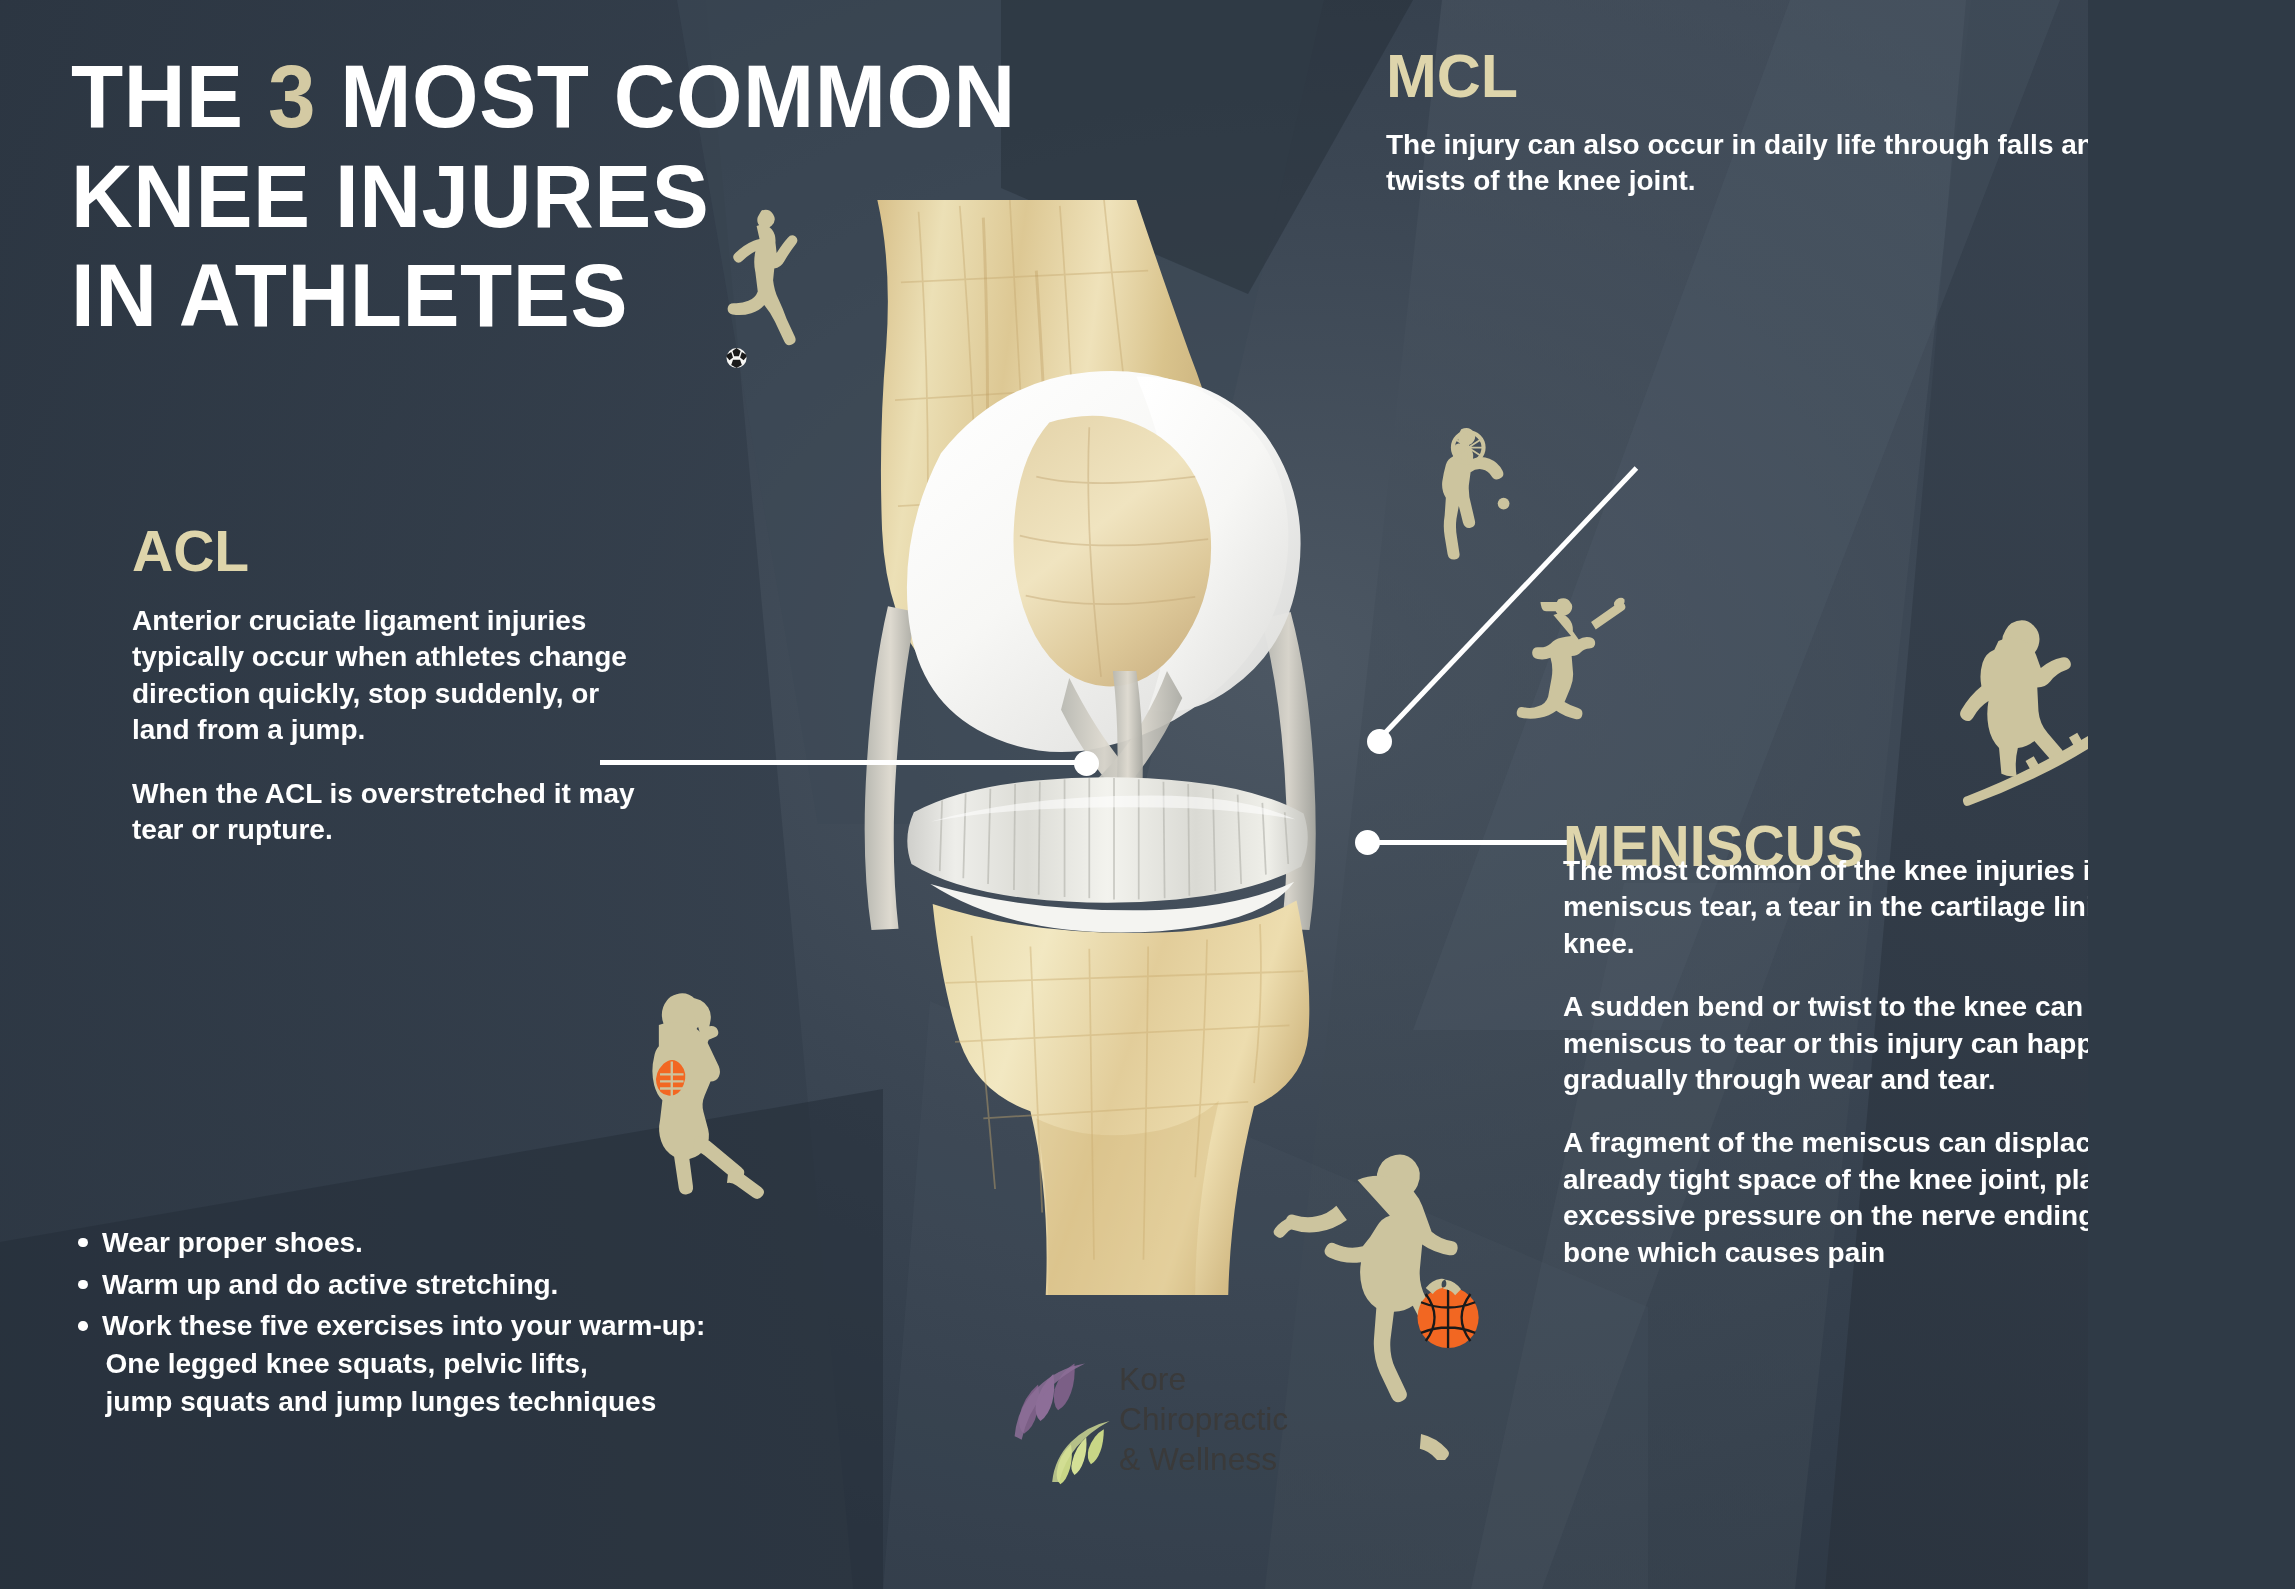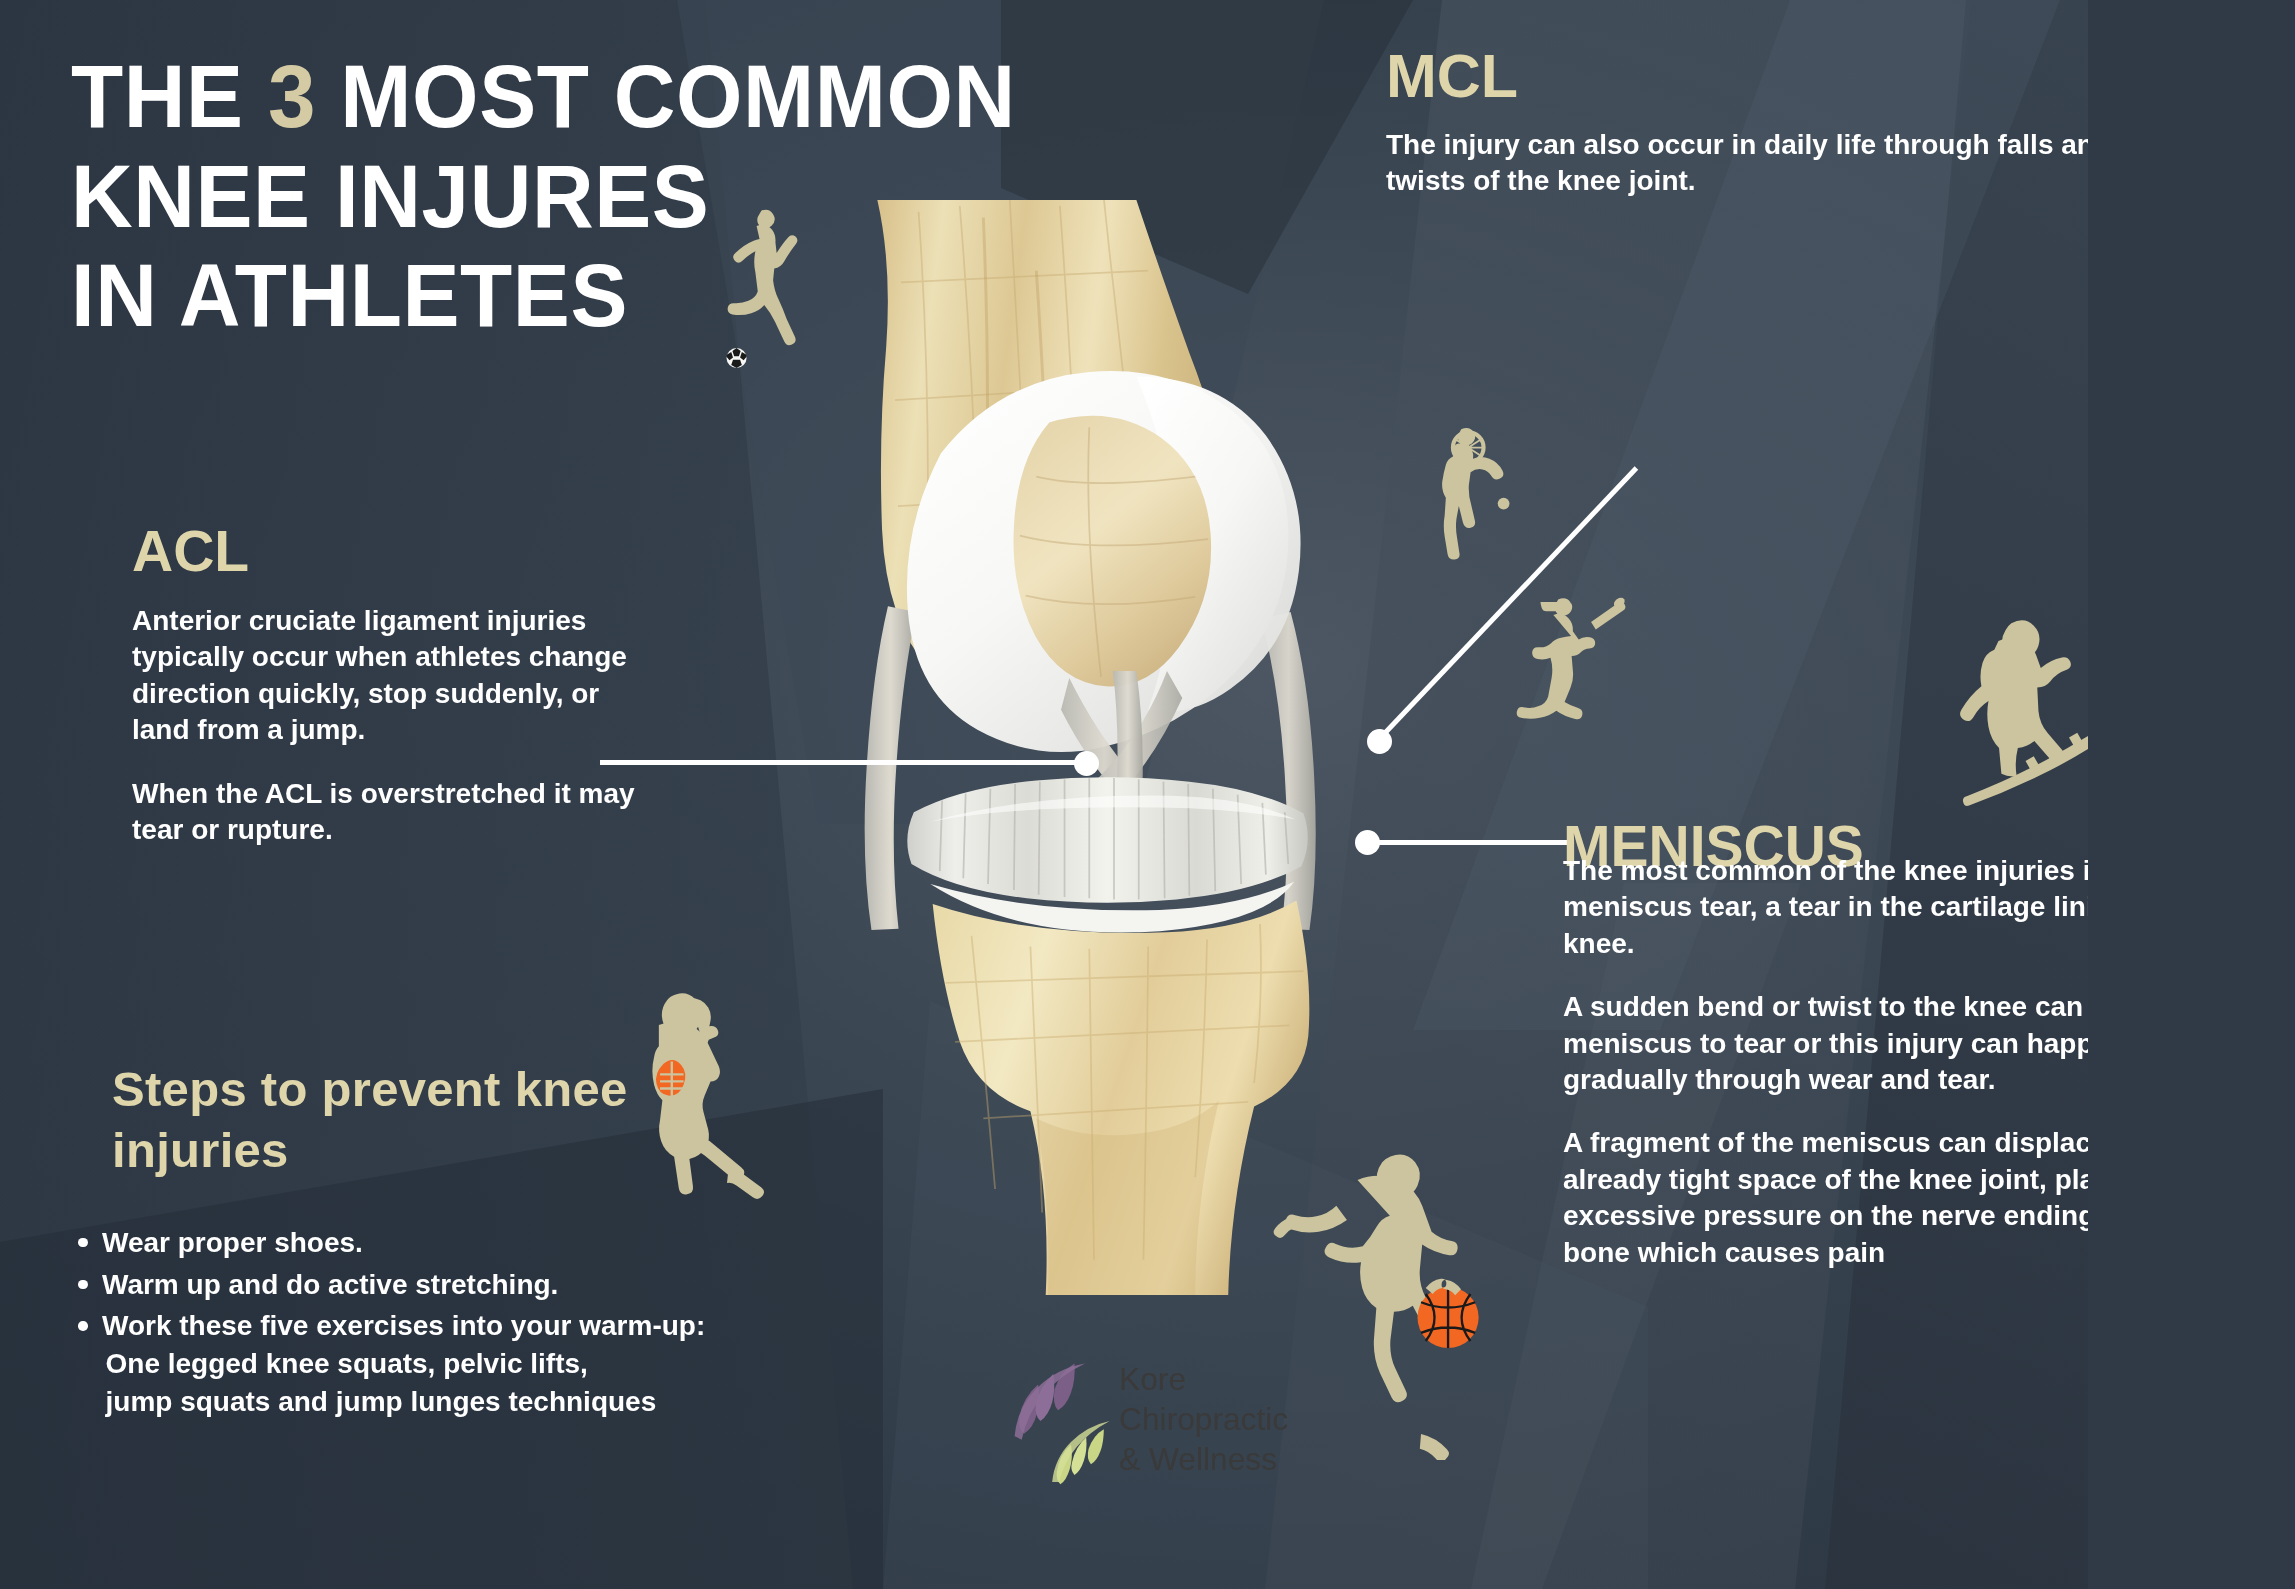--- a/index.html
+++ b/index.html
@@ -319,21 +319,20 @@
     <p>When the ACL is overstretched it may tear or rupture.</p>
   </div>
 
   <div id="men-head" class="sec-head">MENISCUS</div>
   <div id="men-body" class="body-txt">
     <p>The most common of the knee injuries is a meniscus tear, a tear in the cartilage lining the knee.</p>
     <p>A sudden bend or twist to the knee can cause the meniscus to tear or this injury can happen gradually through wear and tear.</p>
     <p>A fragment of the meniscus can displace into the already tight space of the knee joint, places excessive pressure on the nerve endings in the bone which causes pain</p>
   </div>
 
-  <div id="prev-head" class="sec-head">Steps to prevent knee injuries</div>
   <ul id="prev-list">
     <li>
       <span class="bull"></span>
       <span>Wear proper shoes.</span>
     </li>
     <li>
       <span class="bull"></span>
       <span>Warm up and do active stretching.</span>
     </li>
     <li>

